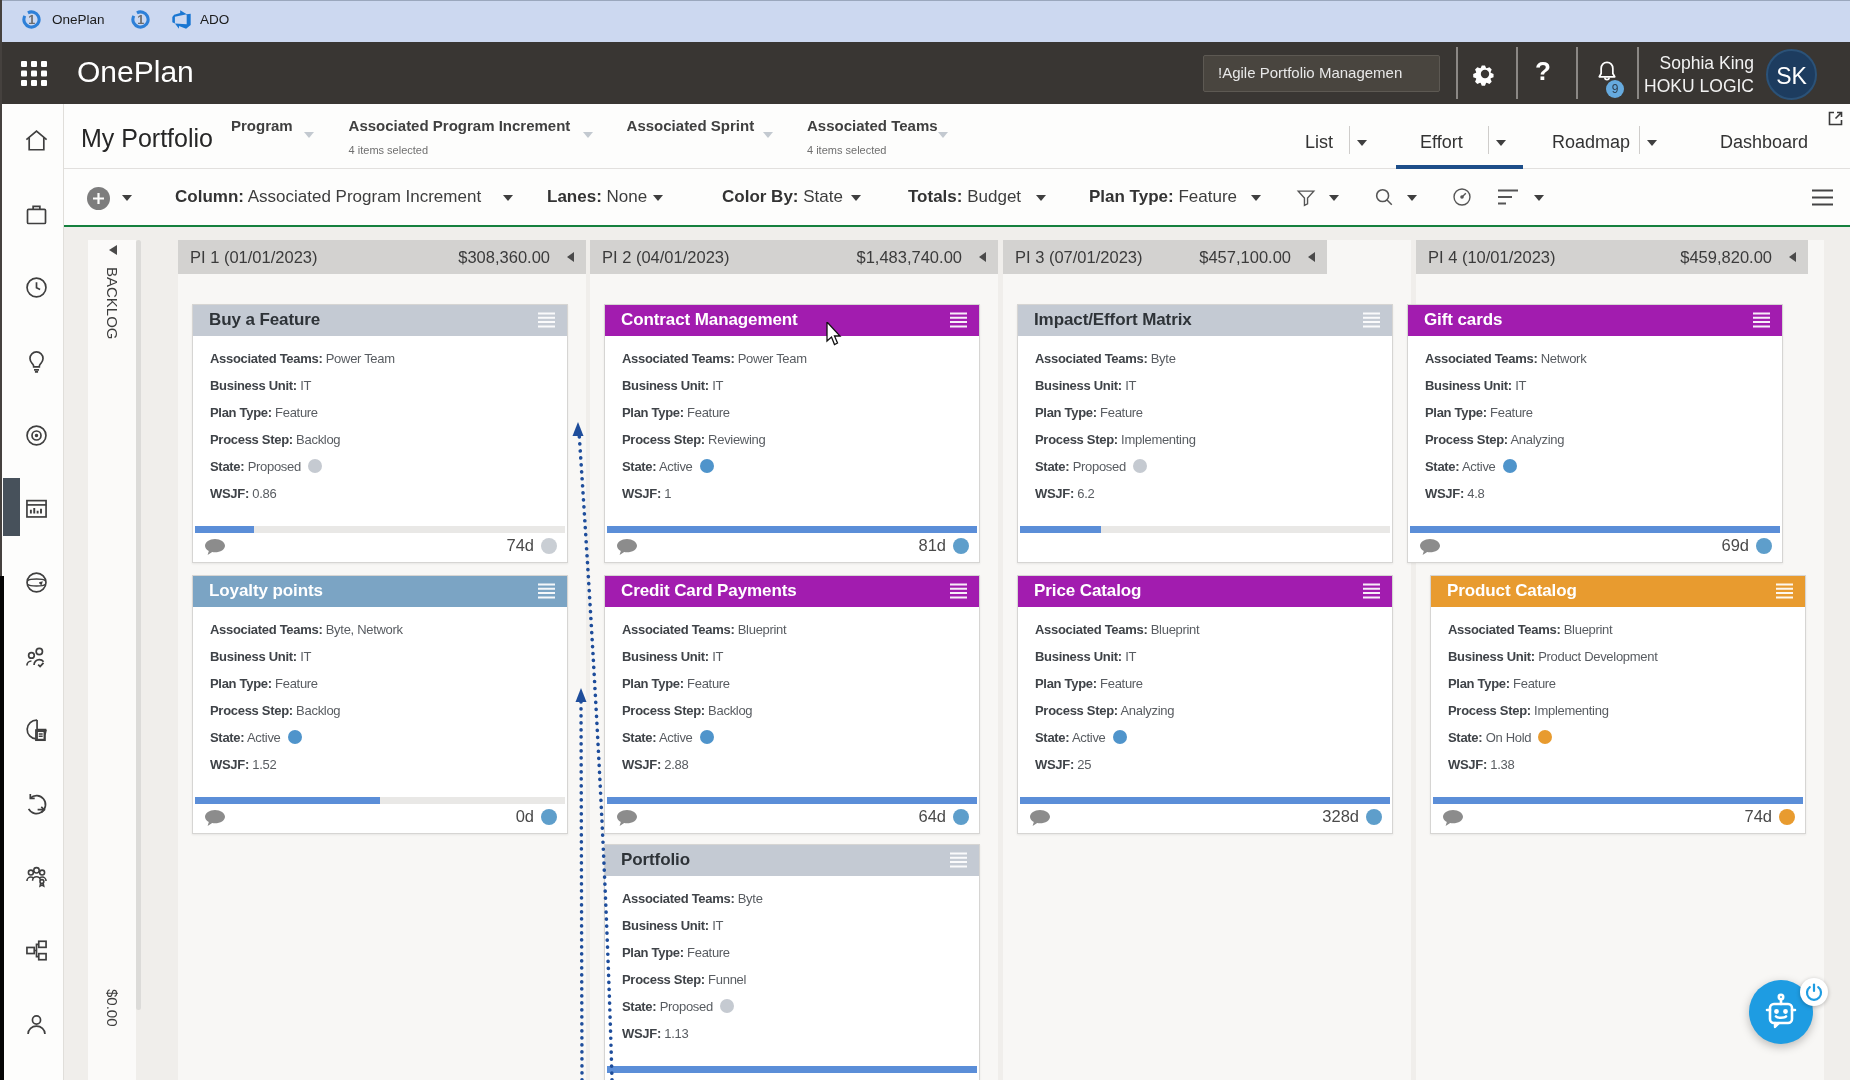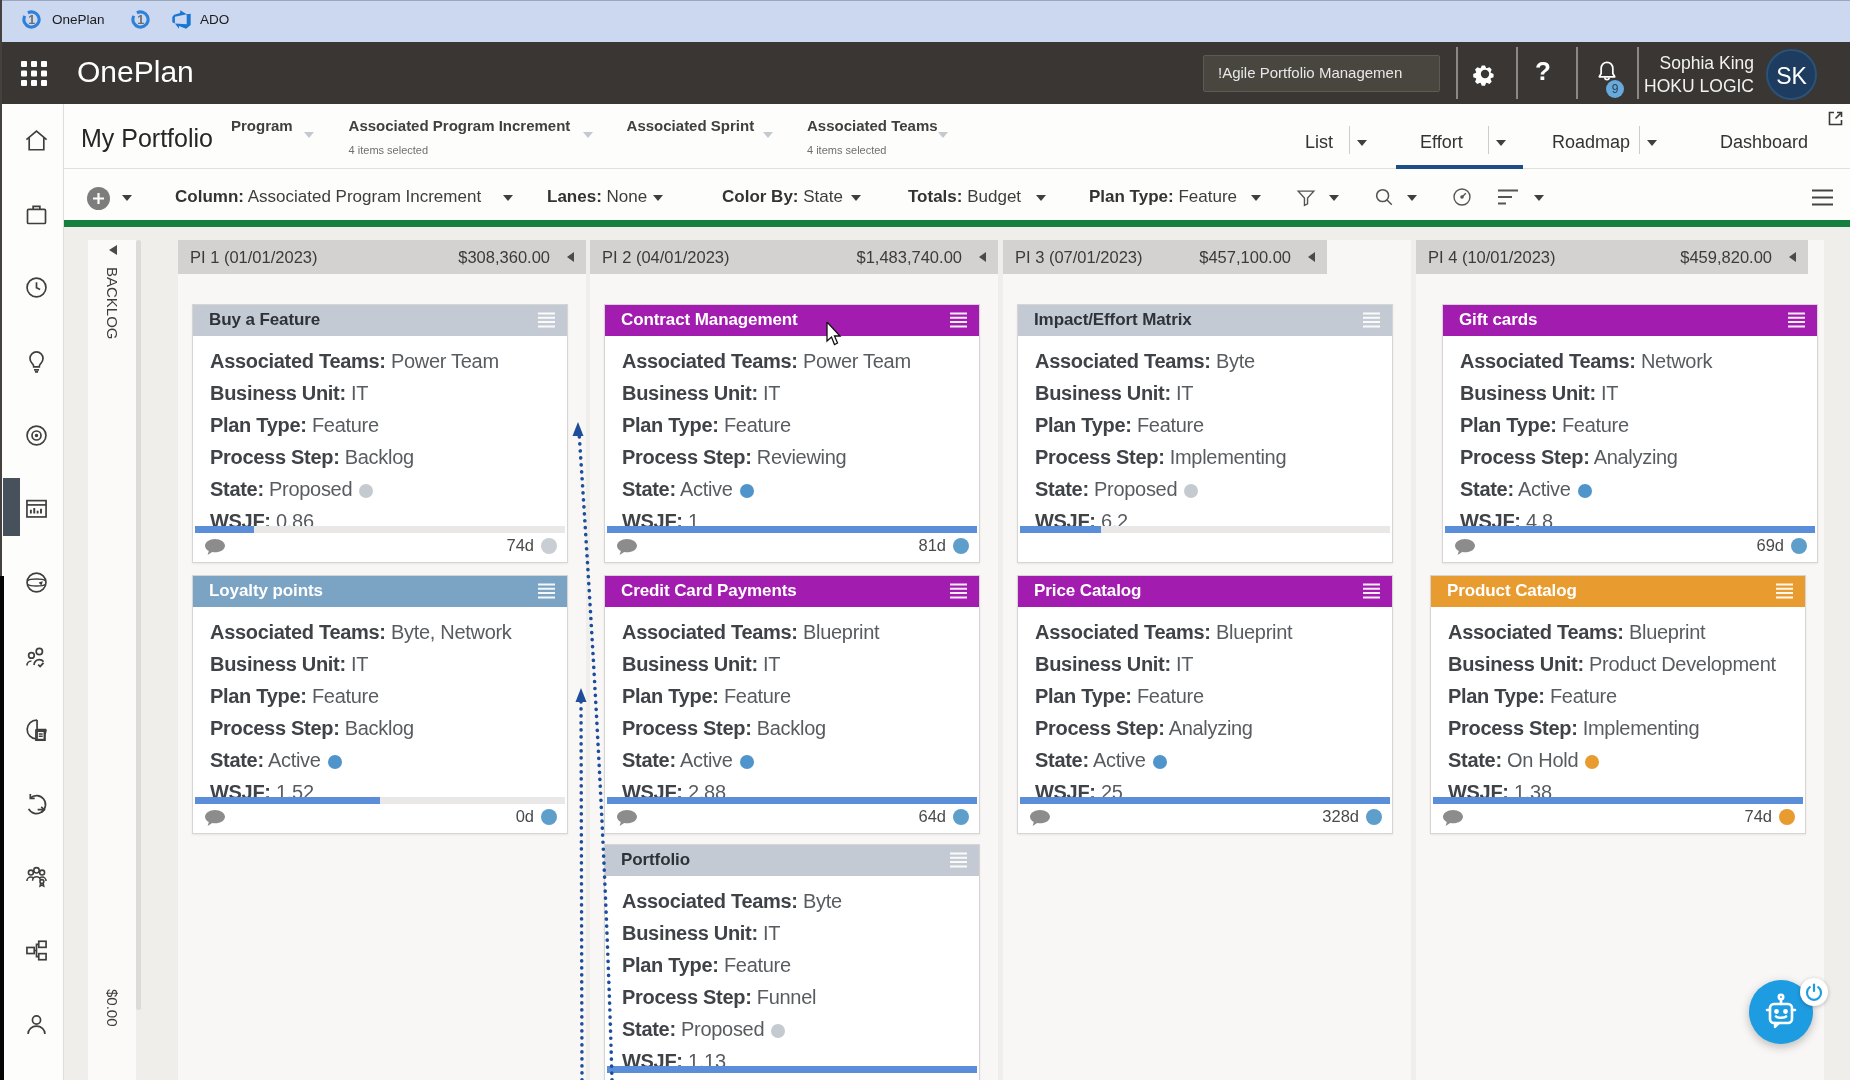--- a/index.html
+++ b/index.html
@@ -14,21 +14,21 @@
   
   #sidebar { left:0; top:104px; width:64px; height:976px; background:#fdfdfc; border-right:1px solid #e0deda; }
   .sic { position:absolute; left:23px; width:27px; height:27px; }
   
   #row2 { left:64px; top:104px; width:1786px; height:65px; background:#fdfdfc; border-bottom:1px solid #e2e0de; }
   .flabel { position:absolute; top:9px; font-size:15px; font-weight:bold; color:#404040; }
   .fsub { position:absolute; top:40px; font-size:11px; color:#6f6f6f; }
   .tabtxt { position:absolute; top:28px; font-size:18px; color:#333; }
   .tsep { position:absolute; top:22px; width:1px; height:28px; background:#cfcdcb; }
   
-  #row3 { left:64px; top:169px; width:1786px; height:58px; background:#fdfdfc; border-bottom:7px solid #15803d; }
+  #row3 { left:64px; top:169px; width:1786px; height:58px; background:#fdfdfc; border-bottom:2px solid #15803d; }
   .t3 { position:absolute; top:18px; font-size:17px; color:#3d3d3d; letter-spacing:0; white-space:nowrap; }
   .t3 b { color:#333; }
   
   .car { position:absolute; width:0; height:0; border-left:5.5px solid transparent; border-right:5.5px solid transparent; border-top:6.5px solid #3f3f3f; }
   .carl { position:absolute; width:0; height:0; border-left:5px solid transparent; border-right:5px solid transparent; border-top:6px solid #c3c9d0; }
   
   #board { left:64px; top:227px; width:1786px; height:853px; background:#f0eeeb; }
   .colbody { position:absolute; top:13px; height:840px; background:#f8f7f5; }
   .colhead { position:absolute; top:13px; height:34px; background:#d3d2d0; color:#3b3b3b; font-size:16.5px; }
   .colhead .nm { position:absolute; left:12px; top:8px; }
@@ -39,21 +39,21 @@
   .vtext { writing-mode:vertical-rl; font-size:15px; color:#3d3d3d; position:absolute; }
   
   .card { position:absolute; width:376px; background:#fff; border:1px solid #d6d5d3; box-shadow:0 1px 2px rgba(0,0,0,.07); }
   .ch { height:31px; position:relative; }
   .ch .t { position:absolute; left:16px; top:5px; font-size:17px; font-weight:bold; letter-spacing:-0.1px; }
   .hgray { background:#c4cad3; } .hgray .t { color:#2e3338; }
   .hblue { background:#a21caf; } .hblue .t { color:#fff; }
   .hblue2 { background:#7ba4c4; } .hblue2 .t { color:#fff; }
   .horange { background:#e89b2f; } .horange .t { color:#fff; }
   .burger { position:absolute; right:12px; top:7px; width:17px; height:16px; opacity:.92; }
-  .cbody { position:absolute; left:17px; top:40px; font-size:20px; letter-spacing:-0.3px; line-height:32px; color:#585c61; white-space:nowrap; }
+  .cbody { position:absolute; left:17px; top:40px; font-size:13px; letter-spacing:-0.3px; line-height:27px; color:#585c61; white-space:nowrap; }
   .cbody b { color:#3f4348; font-weight:bold; }
   .dot { display:inline-block; width:14px; height:14px; border-radius:50%; vertical-align:-1.5px; margin-left:7px; }
   .d-gray { background:#c5cad1; } .d-blue { background:#4f94cb; } .d-orange { background:#e89b2f; }
   .prog { position:absolute; left:2px; right:2px; top:221px; height:7px; background:#e9e8e6; }
   .prog div { height:7px; background:#5b8ed8; }
   .cfoot { position:absolute; left:0; right:0; top:228px; height:29px; }
   .days { position:absolute; right:33px; top:3px; font-size:16.5px; color:#4a4a4a; }
   .fdot { position:absolute; right:10px; top:5px; width:16px; height:16px; border-radius:50%; }
   .bubble { position:absolute; left:12px; top:6px; }
 </style>
@@ -400,21 +400,21 @@
       </div>
     <div class="cfoot">
         <svg class="bubble" width="20" height="16" viewBox="0 0 20 16">
           <path fill="#8c8c8c" d="M10 0C4.5 0 0 3 0 6.8c0 2.2 1.5 4.1 3.8 5.3L2.6 16l4.6-3c0.9 0.2 1.8 0.3 2.8 0.3 5.5 0 10-3 10-6.6S15.5 0 10 0z"></path>
         </svg>
         <span class="days">328d</span>
         <span class="fdot" style="background:#5e9ecb"></span>
       </div>
   </div>
 
-  <div class="card" style="left:1378px;top:77px;height:259px">
+  <div class="card" style="left:1343px;top:77px;height:259px">
     <div class="ch hblue">
         <div class="t">Gift cards</div>
         <svg class="burger" viewBox="0 0 17 16">
           <path d="M0 1.5h17M0 5.8h17M0 10.1h17M0 14.4h17" stroke="#fff" stroke-width="2"></path>
         </svg>
       </div>
     <div class="cbody"><b>Associated Teams:</b> Network<br><b>Business Unit:</b> IT<br><b>Plan Type:</b> Feature<br><b>Process Step:</b> Analyzing<br><b>State:</b> Active<span class="dot d-blue"></span><br><b>WSJF:</b> 4.8</div>
     <div class="prog">
         <div style="width:100%"></div>
       </div>

